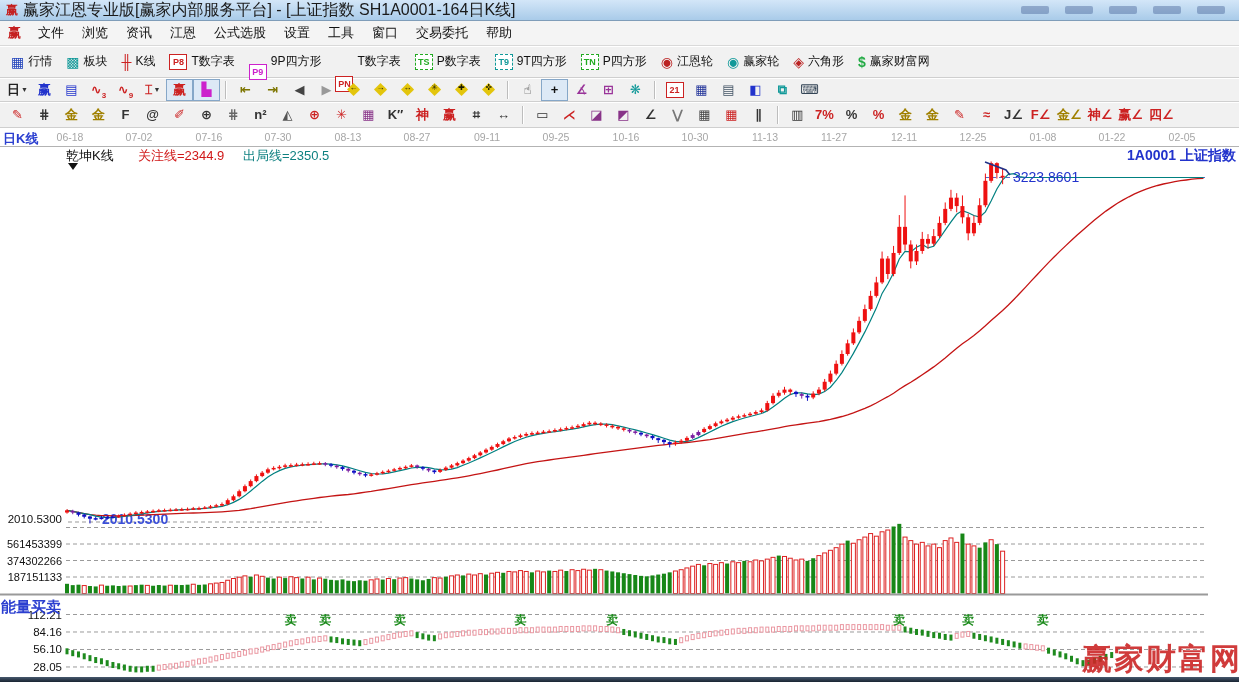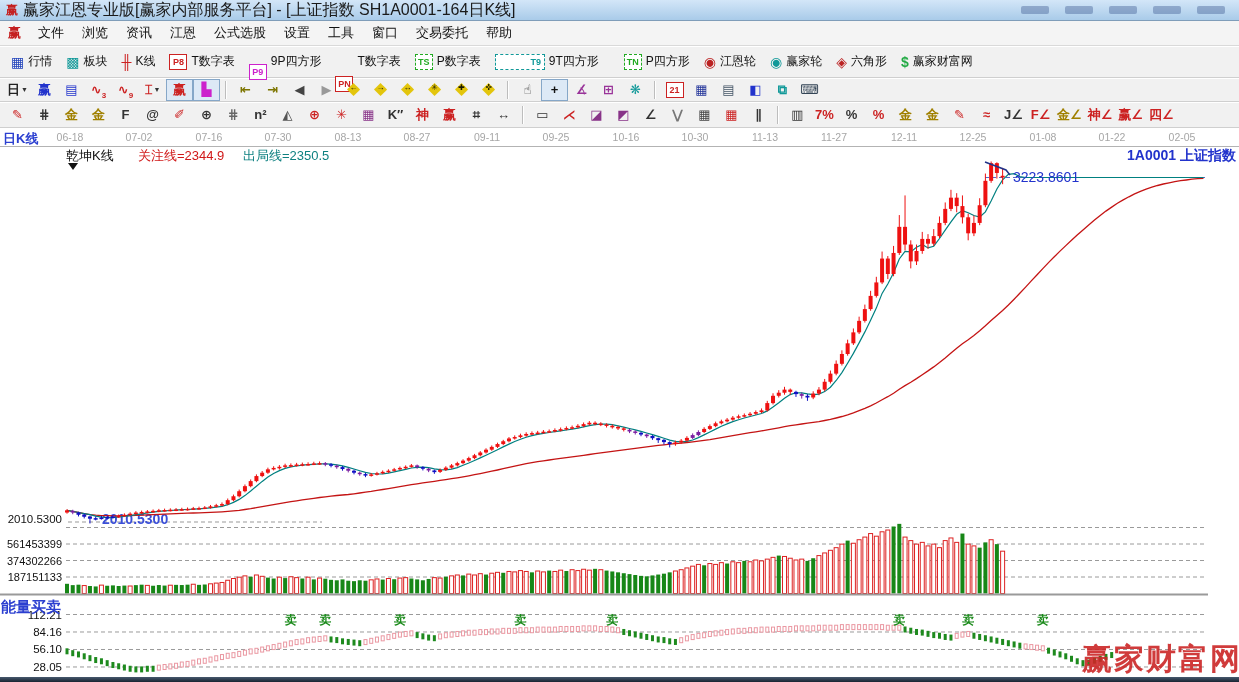--- a/index.html
+++ b/index.html
@@ -104,25 +104,25 @@
       </div>
       <div class="btn">
         <span class="boxicon" style="border-color: rgb(204, 34, 34); color: rgb(204, 34, 34); margin-top: 44px;">PN</span>
         <span>T数字表</span>
       </div>
       <div class="btn">
         <span class="boxicon dashed" style="border-color: rgb(34, 170, 34); color: rgb(34, 170, 34);">TS</span>
         <span>P数字表</span>
       </div>
       <div class="btn">
-        <span class="boxicon dashed" style="border-color: rgb(17, 153, 153); color: rgb(17, 153, 153); padding-left: 32px;">T9</span>
+        <span class="boxicon dashed" style="border-color: rgb(17, 153, 153); color: rgb(17, 153, 153);">T9</span>
         <span>9T四方形</span>
       </div>
       <div class="btn">
-        <span class="boxicon dashed" style="border-color: rgb(34, 170, 34); color: rgb(34, 170, 34); margin-left: 11px;">TN</span>
+        <span class="boxicon dashed" style="border-color: rgb(34, 170, 34); color: rgb(34, 170, 34);">TN</span>
         <span>P四方形</span>
       </div>
       <div class="btn">
         <span class="gicon" style="color: rgb(187, 34, 34);">◉</span>
         <span>江恩轮</span>
       </div>
       <div class="btn">
         <span class="gicon" style="color: rgb(17, 153, 153);">◉</span>
         <span>赢家轮</span>
       </div>

